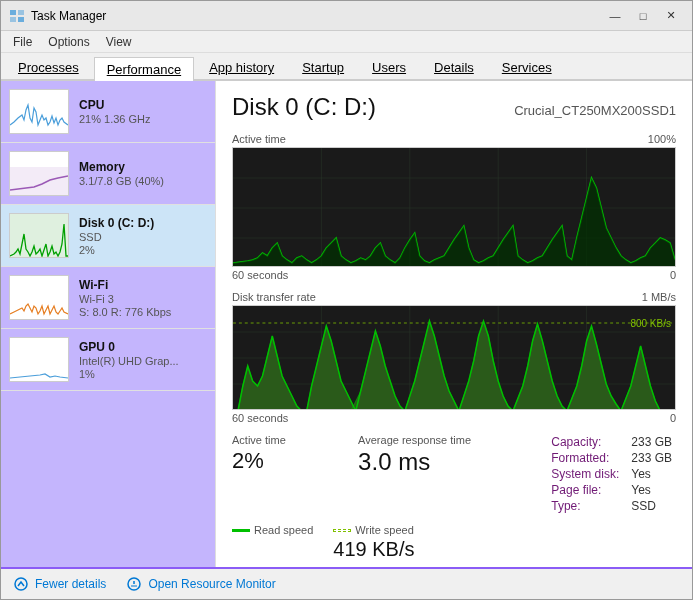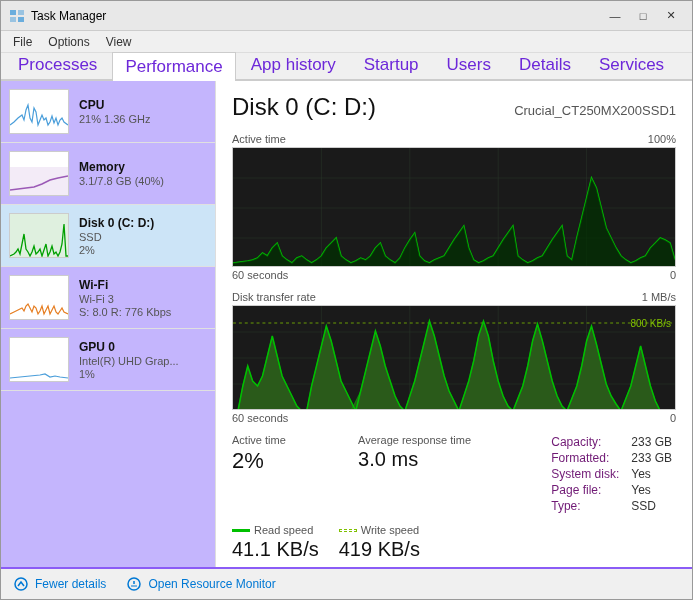--- a/index.html
+++ b/index.html
@@ -76,27 +76,28 @@
       background: #f0f0f0;
       display: flex;
       align-items: flex-end;
       padding: 0 4px;
       border-bottom: 2px solid #ccc;
       flex-shrink: 0;
       height: 28px;
     }
     .tab {
       padding: 4px 12px;
-      font-size: 17px;
+      font-size: 13px;
       cursor: pointer;
-      color: #6d28d9;
+      color: #000000;
       border: 1px solid transparent;
       border-bottom: none;
       margin-right: 2px;
       background: transparent;
+      text-decoration: underline;
     }
     .tab.active {
       background: white;
       border-color: #ccc;
       border-bottom-color: white;
       margin-bottom: -2px;
       font-weight: 500;
     }
     .content {
       display: flex;
@@ -167,21 +168,21 @@
       margin-top: 2px;
     }
     .stats-row {
       display: flex;
       gap: 0;
       margin-top: 8px;
     }
     .stat-col { flex: 1; }
     .stat-label { font-size: 11px; color: #555; margin-bottom: 2px; }
     .stat-value { font-size: 22px; font-weight: 300; color: #111; }
-    .stat-value.medium { font-size: 20px; }
+    .stat-value.medium { font-size: 24px; }
     .speed-row {
       display: flex;
       gap: 20px;
       margin-top: 10px;
     }
     .speed-item { }
     .speed-label {
       font-size: 11px;
       color: #555;
       display: flex;
@@ -450,21 +451,20 @@
             </table>
         </div>
       </div>
 
       <div class="speed-row">
         <div class="speed-item">
           <div class="speed-label">
             <span class="speed-indicator read"></span>
             <span>Read speed</span>
           </div>
-          <div class="speed-value">41.1 KB/s</div>
         </div>
         <div class="speed-item">
           <div class="speed-label">
             <span class="speed-indicator write"></span>
             <span>Write speed</span>
           </div>
           <div class="speed-value">419 KB/s</div>
         </div>
       </div>
     </div>

